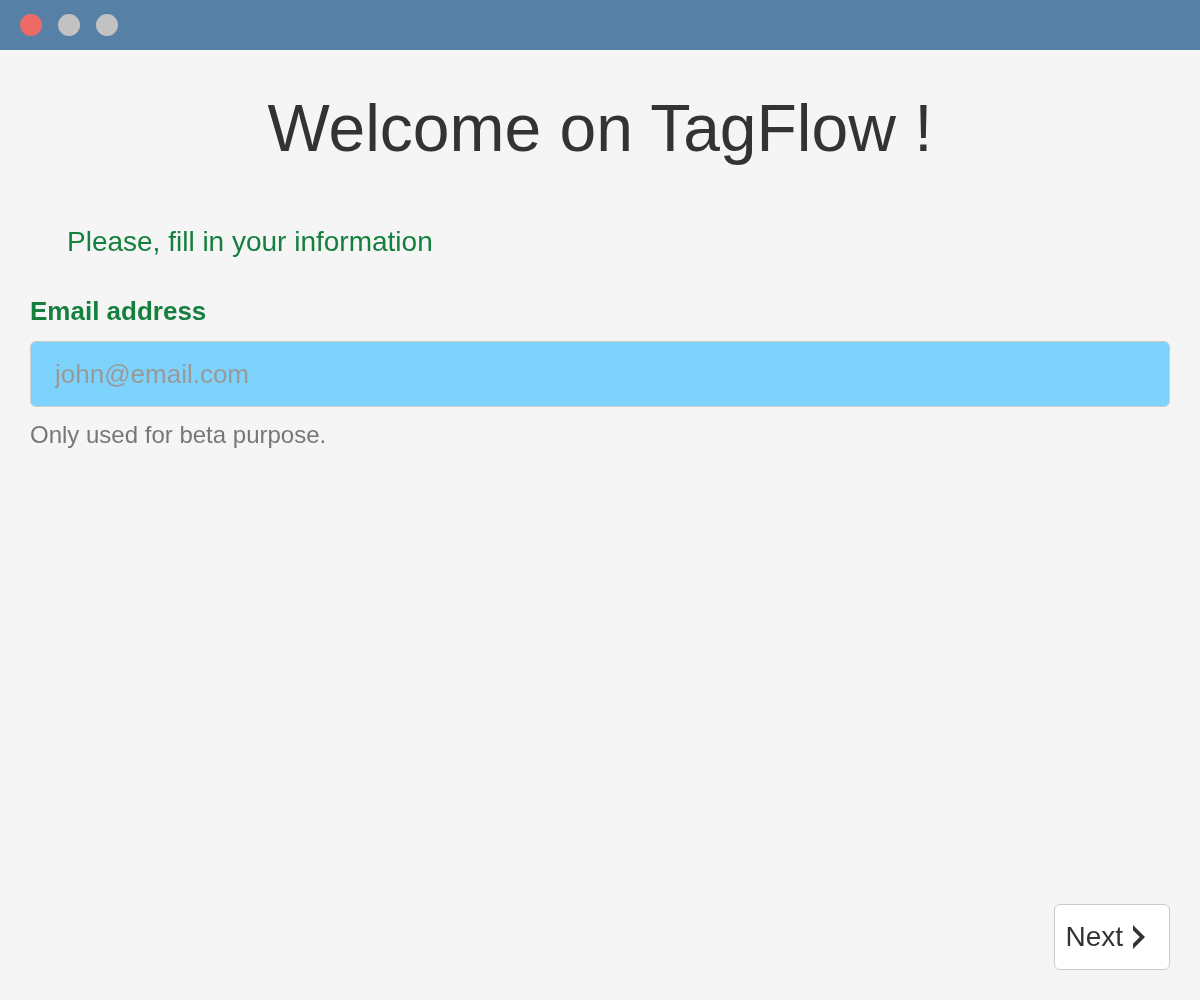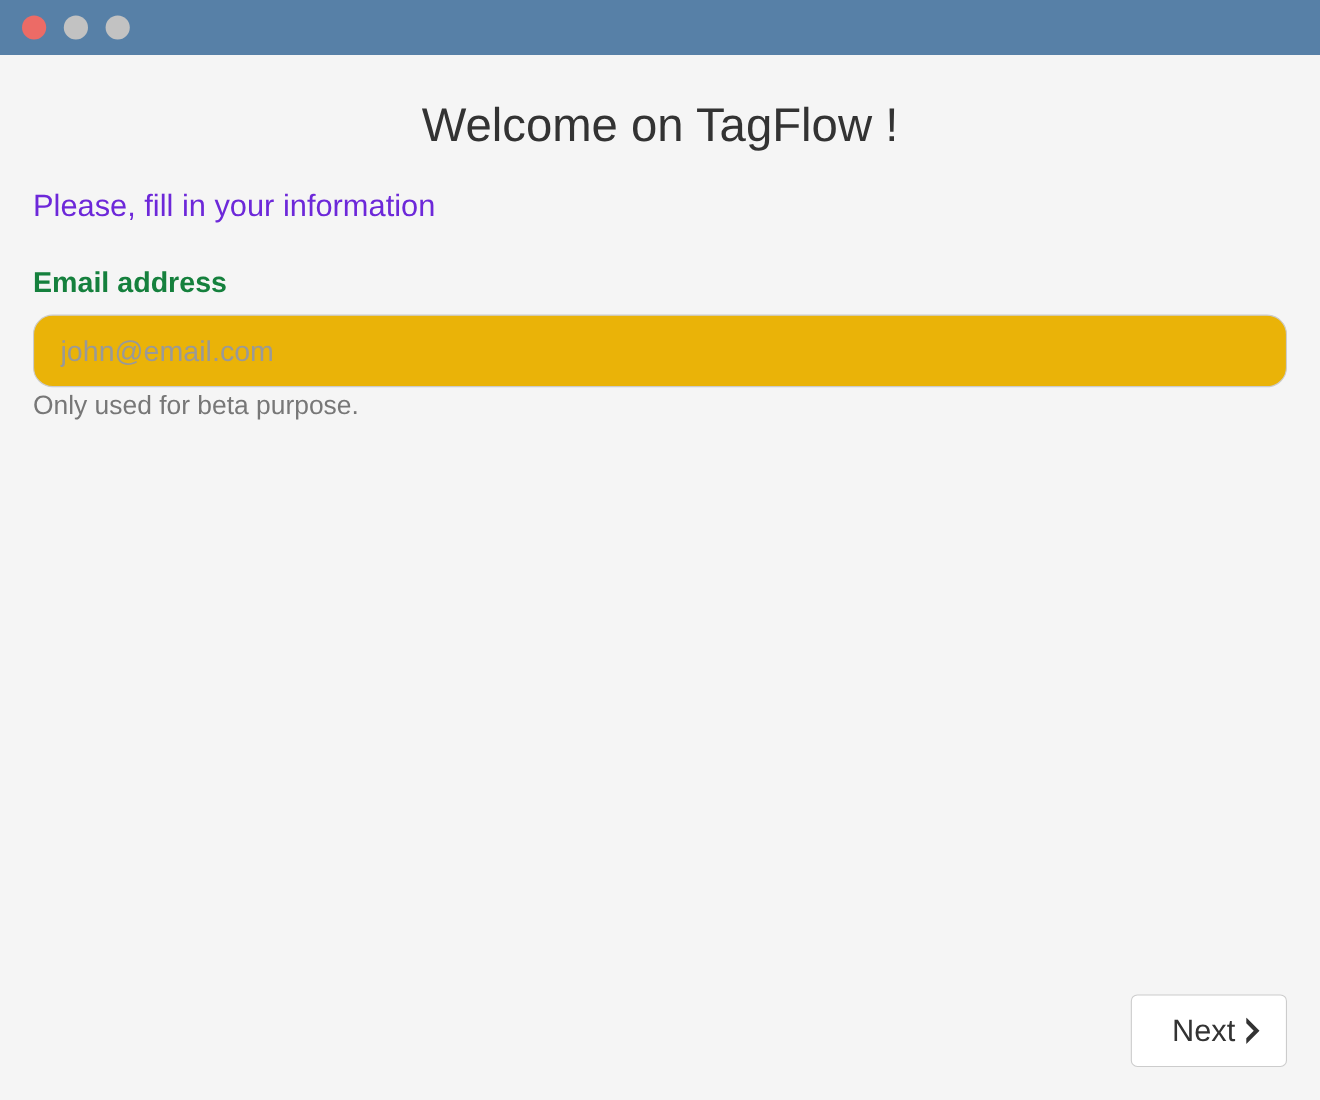--- a/index.html
+++ b/index.html
@@ -30,68 +30,69 @@
     }
     .traffic-light.close {
       background: #ec6b66;
     }
     .content {
       padding: 30px 30px 30px 30px;
       height: calc(100% - 50px);
       position: relative;
     }
     .page-title {
-      font-size: 43px;
+      font-size: 66px;
       font-weight: 500;
       color: #333;
       text-align: center;
       margin-top: 10px;
-      margin-bottom: 32px;
+      margin-bottom: 60px;
     }
     .prompt {
       font-size: 28px;
-      color: #6d28d9;
+      color: #15803d;
       font-weight: 400;
       margin-bottom: 38px;
+      margin-left: 37px;
     }
     .form-group {
       margin-bottom: 38px;
     }
     .field-label {
       display: block;
       font-size: 26px;
       font-weight: 700;
       color: #15803d;
       margin-bottom: 14px;
     }
     .text-input {
       width: 100%;
       height: 66px;
       font-size: 26px;
       padding: 0 24px;
       border: 1px solid #ccc;
-      border-radius: 18px;
-      background: #eab308;
+      border-radius: 6px;
+      background: #7dd3fc;
       color: #555;
       outline: none;
     }
     .text-input::placeholder {
       color: #999;
     }
     .help-text {
       font-size: 24px;
       color: #777;
-      margin-top: 3px;
+      margin-top: 14px;
     }
     .next-button {
       position: absolute;
       right: 30px;
       bottom: 30px;
       height: 66px;
-      padding: 0 22px 0 36px;
+      padding: 0 22px 0 10px;
       font-size: 28px;
       font-weight: 400;
       color: #333;
       background: #fff;
       border: 1px solid #ccc;
       border-radius: 6px;
       cursor: pointer;
       display: flex;
       align-items: center;
       gap: 8px;

